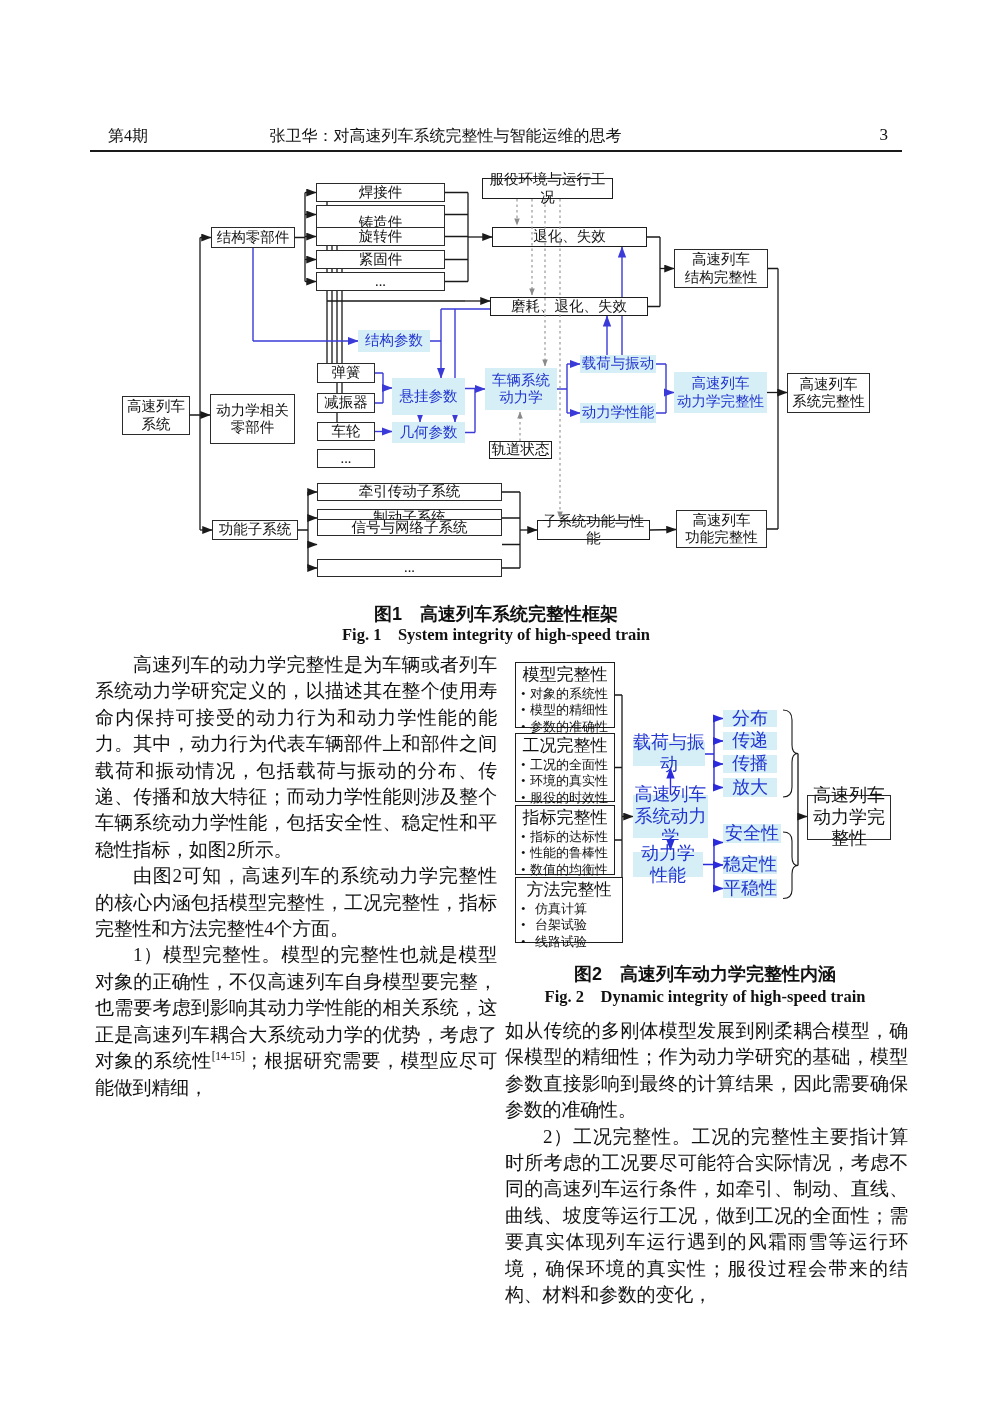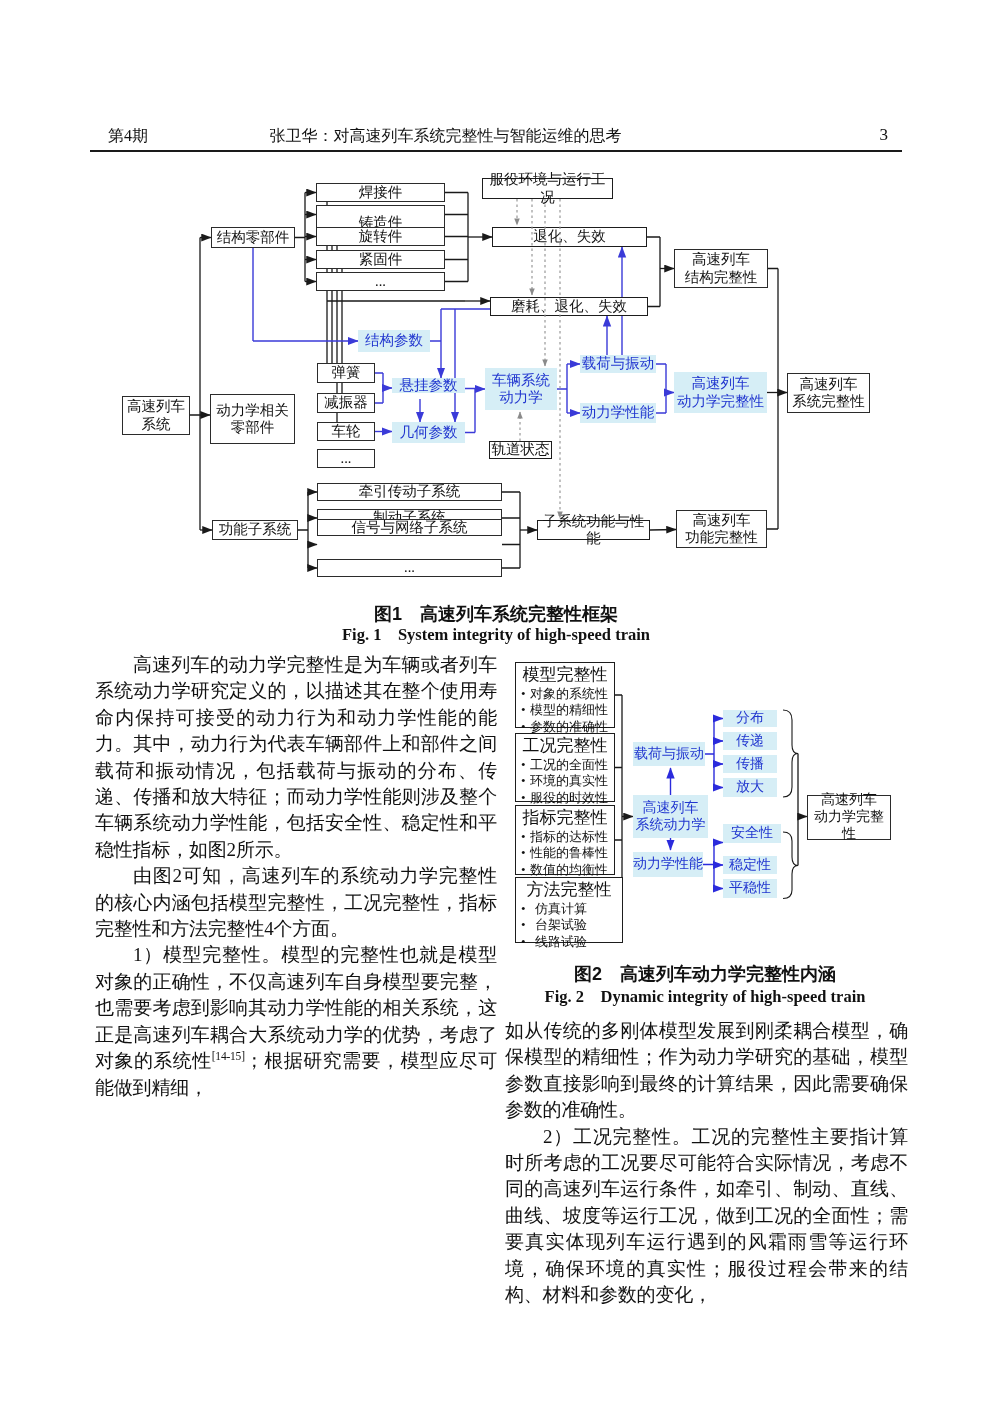--- a/index.html
+++ b/index.html
@@ -8,21 +8,21 @@
   .abs{position:absolute}
   
   .hdr{position:absolute;font-size:16px}
   .rule{position:absolute;left:90px;top:150px;width:812px;height:2.4px;background:#1a1a1a}
   
   .box{position:absolute;display:flex;align-items:center;justify-content:center;
        text-align:center;background:#fff;border:1.2px solid #2b2b2b;box-sizing:border-box;
        font-size:14.5px;line-height:1.2;white-space:pre-line;z-index:2}
   .thick{border-width:1.9px;border-color:#1d1d1d}
   .blue{background:#d6eef6;border:none;color:#2136cf}
-  .f2 .box{font-size:14px}
+  .f2 .box{font-size:18px}
   .fbox{position:absolute;background:#fff;border:1.9px solid #1d1d1d;box-sizing:border-box;
         font-size:13px;line-height:1.28;padding:1px 3px 0 3px;z-index:2}
   .fbox .t{text-align:center;font-size:17px}
   .fbox .bu{text-align:left;position:relative;padding-left:11px}
   .fbox .bu::before{content:"•";position:absolute;left:2px}
   svg{position:absolute;left:0;top:0}
   .over{z-index:3;pointer-events:none}
   
   .capzh{position:absolute;text-align:center;font-family:"Liberation Sans","DejaVu Sans",sans-serif;
          font-weight:bold;font-size:18px}
@@ -102,21 +102,21 @@
   <div class="box thick" style="left:367px;top:3px;width:131px;height:21px">服役环境与运行工况</div>
   <div class="box thick" style="left:377px;top:52px;width:155px;height:20px">退化、失效</div>
   <div class="box thick" style="left:375px;top:122px;width:158px;height:19px">磨耗、退化、失效</div>
   <div class="box" style="left:559px;top:74px;width:94px;height:39px">高速列车
 结构完整性</div>
   <div class="box blue" style="left:243px;top:155px;width:72px;height:22px">结构参数</div>
   <div class="box" style="left:202px;top:188px;width:58px;height:20px">弹簧</div>
   <div class="box" style="left:202px;top:218px;width:58px;height:20px">减振器</div>
   <div class="box" style="left:202px;top:247px;width:58px;height:19px">车轮</div>
   <div class="box" style="left:202px;top:274px;width:58px;height:19px">...</div>
-  <div class="box blue" style="left:277px;top:203px;width:73px;height:15px">悬挂参数</div>
+  <div class="box blue" style="left:277px;top:203px;width:73px;height:37px">悬挂参数</div>
   <div class="box blue" style="left:277px;top:247px;width:73px;height:21px">几何参数</div>
   <div class="box blue" style="left:370px;top:193px;width:72px;height:42px">车辆系统
 动力学</div>
   <div class="box blue" style="left:465px;top:180px;width:76px;height:18px">载荷与振动</div>
   <div class="box blue" style="left:465px;top:228px;width:76px;height:20px">动力学性能</div>
   <div class="box blue" style="left:559px;top:197px;width:93px;height:41px">高速列车
 动力学完整性</div>
   <div class="box" style="left:672px;top:198px;width:83px;height:40px">高速列车
 系统完整性</div>
   <div class="box thick" style="left:374px;top:266px;width:63px;height:18px">轨道状态</div>

